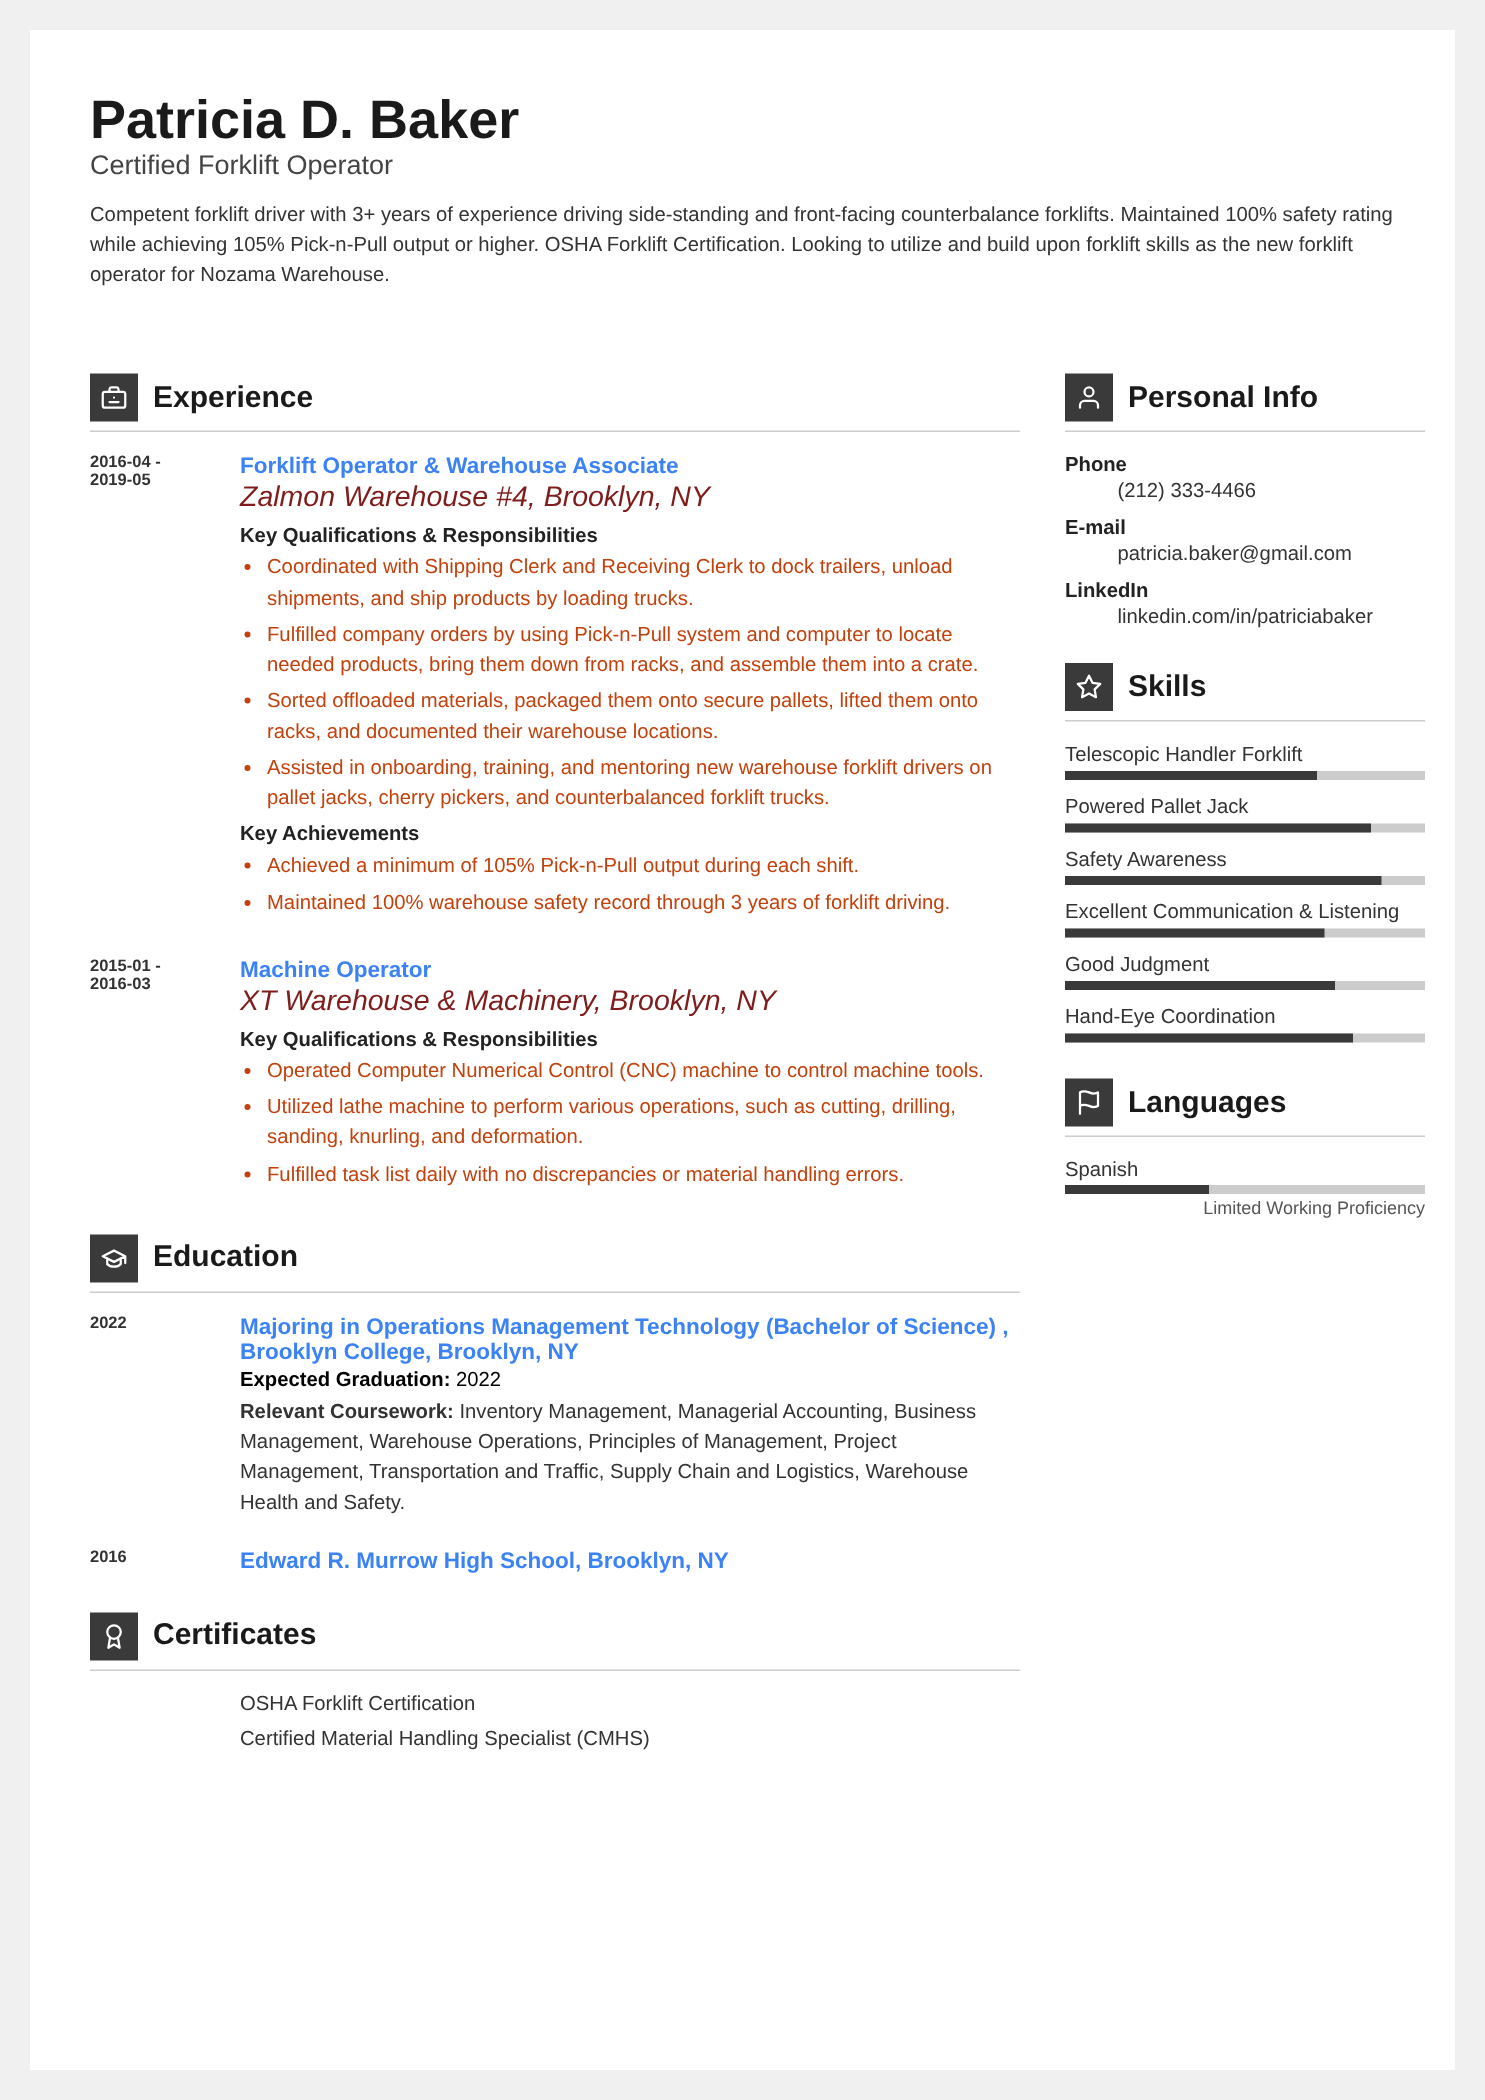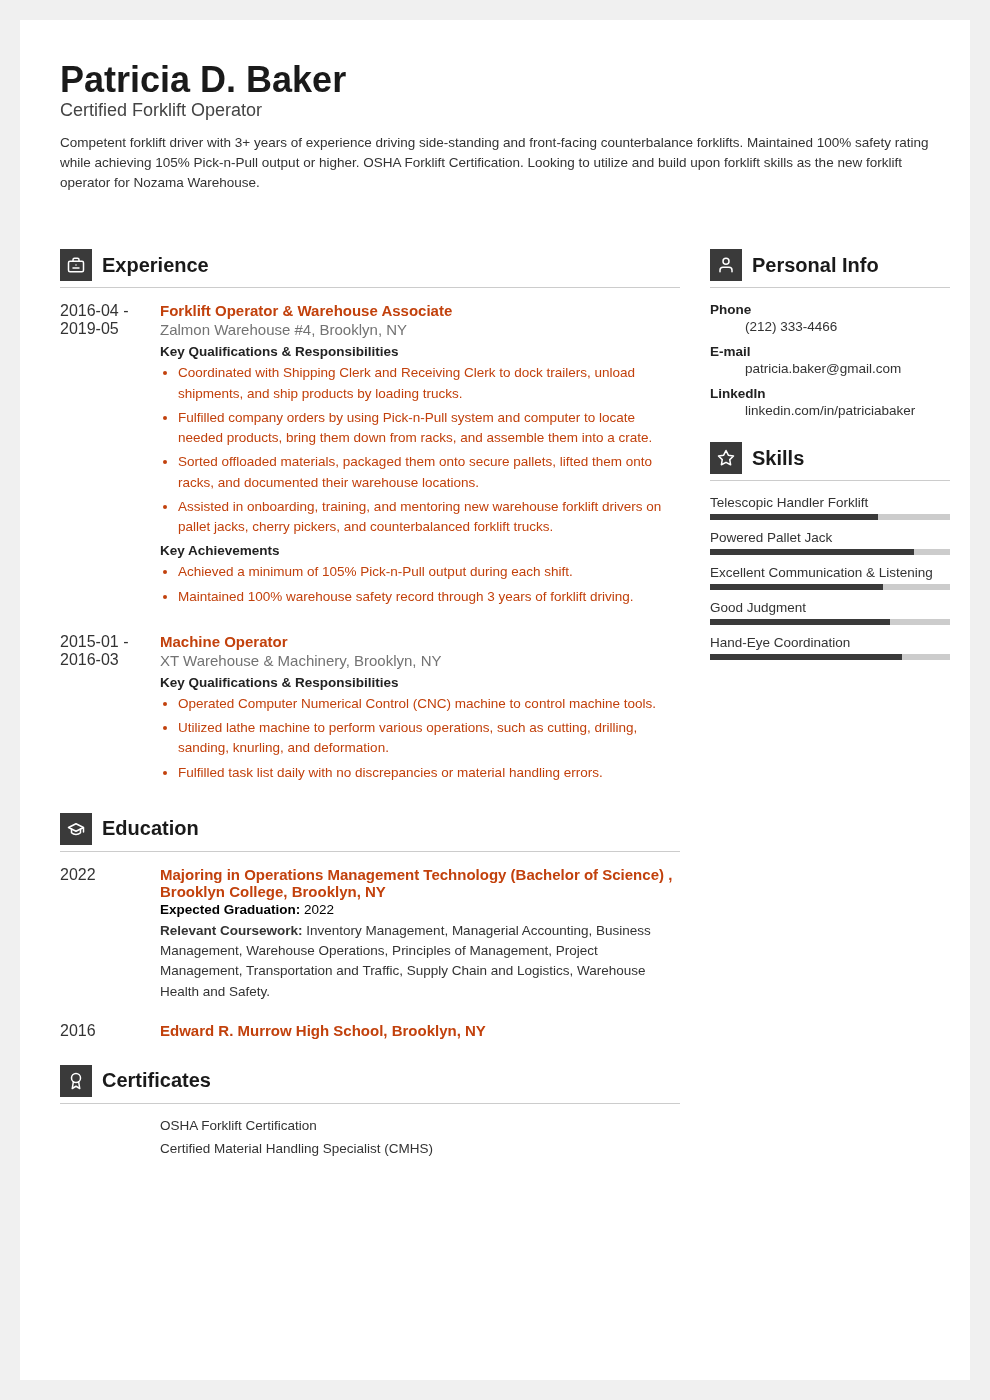--- a/index.html
+++ b/index.html
@@ -79,38 +79,39 @@
       font-size: 20px;
       font-weight: 700;
       color: #1a1a1a;
     }
     .entry {
       display: flex;
       gap: 20px;
       margin-bottom: 20px;
     }
     .entry-date {
-      font-weight: 400;
-      font-size: 16px;
+      font-weight: 700;
+      font-size: 11px;
       color: #333;
       min-width: 80px;
       white-space: nowrap;
     }
     .entry-content {
       flex: 1;
     }
     .entry-title {
       font-weight: 700;
       font-size: 15px;
-      color: #c2410c;
+      color: #3b82f6;
       margin-bottom: 2px;
     }
     .entry-subtitle {
-      color: #737373;
-      font-size: 15px;
+      font-style: italic;
+      color: #7f1d1d;
+      font-size: 19px;
       margin-bottom: 6px;
     }
     .sub-heading {
       font-weight: 700;
       font-size: 13.5px;
       color: #222;
       margin-bottom: 4px;
       margin-top: 6px;
     }
     .bullet-list {
@@ -348,35 +349,59 @@
             <div class="skill-bar-fill" style="width:70%"></div>
           </div>
         </div>
         <div class="skill-item">
           <div class="skill-name">Powered Pallet Jack</div>
           <div class="skill-bar-bg">
             <div class="skill-bar-fill" style="width:85%"></div>
           </div>
         </div>
         <div class="skill-item">
+          <div class="skill-name">Safety Awareness</div>
+          <div class="skill-bar-bg">
+            <div class="skill-bar-fill" style="width:88%"></div>
+          </div>
+        </div>
+        <div class="skill-item">
           <div class="skill-name">Excellent Communication &amp; Listening</div>
           <div class="skill-bar-bg">
             <div class="skill-bar-fill" style="width:72%"></div>
           </div>
         </div>
         <div class="skill-item">
           <div class="skill-name">Good Judgment</div>
           <div class="skill-bar-bg">
             <div class="skill-bar-fill" style="width:75%"></div>
           </div>
         </div>
         <div class="skill-item">
           <div class="skill-name">Hand-Eye Coordination</div>
           <div class="skill-bar-bg">
             <div class="skill-bar-fill" style="width:80%"></div>
           </div>
         </div>
       </div>
 
+      <div class="section">
+        <div class="section-header">
+          <div class="section-icon">
+            <svg width="18" height="18" viewBox="0 0 24 24" fill="none" stroke="white" stroke-width="2" stroke-linecap="round" stroke-linejoin="round">
+              <path d="M4 15s1-1 4-1 5 2 8 2 4-1 4-1V3s-1 1-4 1-5-2-8-2-4 1-4 1z"></path>
+              <line x1="4" y1="22" x2="4" y2="15"></line>
+            </svg>
+          </div>
+          <span class="section-title">Languages</span>
+        </div>
+        <div class="lang-item">
+          <div class="lang-name">Spanish</div>
+          <div class="skill-bar-bg">
+            <div class="skill-bar-fill" style="width:40%"></div>
+          </div>
+          <div class="lang-level">Limited Working Proficiency</div>
+        </div>
+      </div>
 
     </div>
   </div>
 </div>
 
 </body></html>

